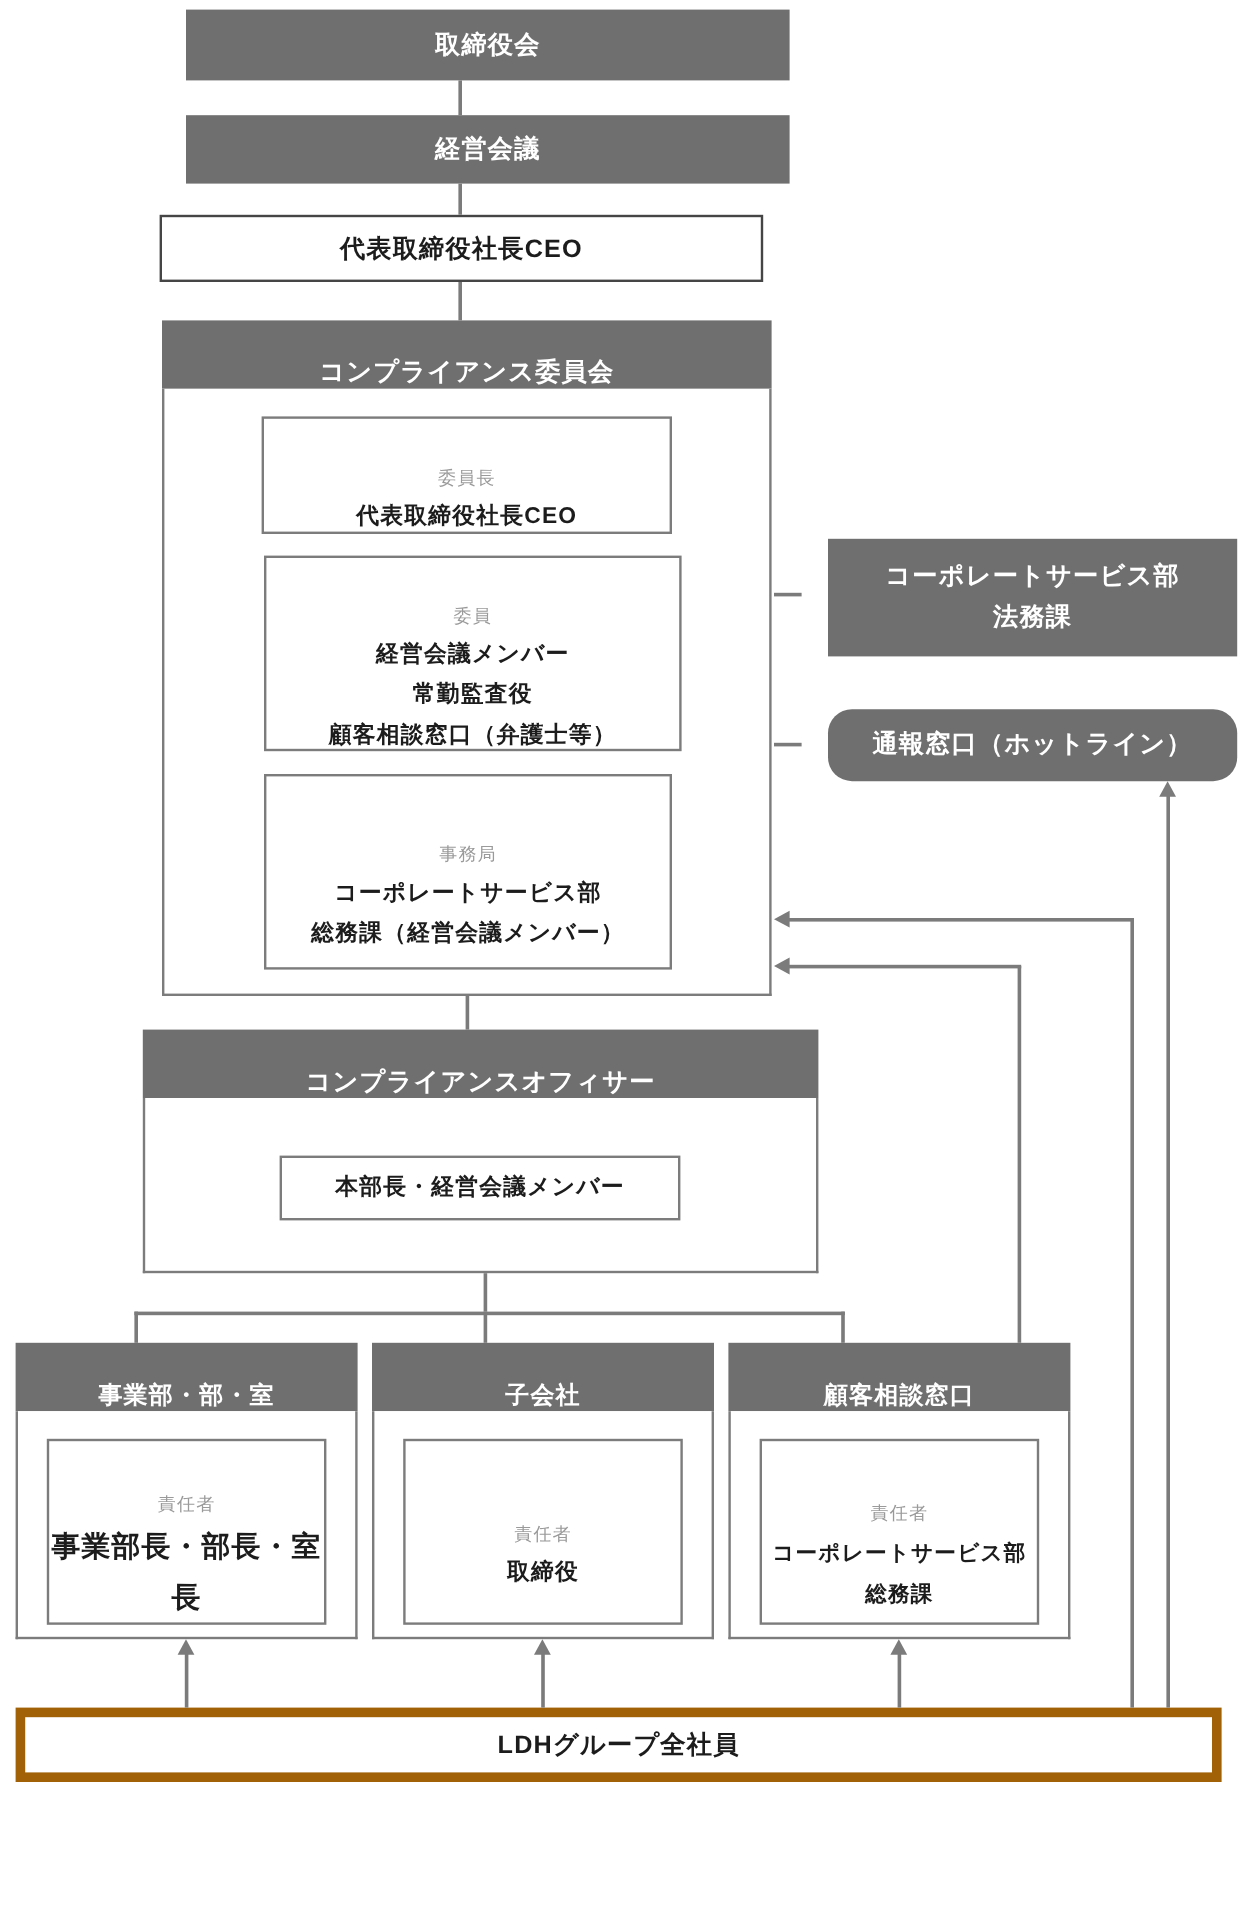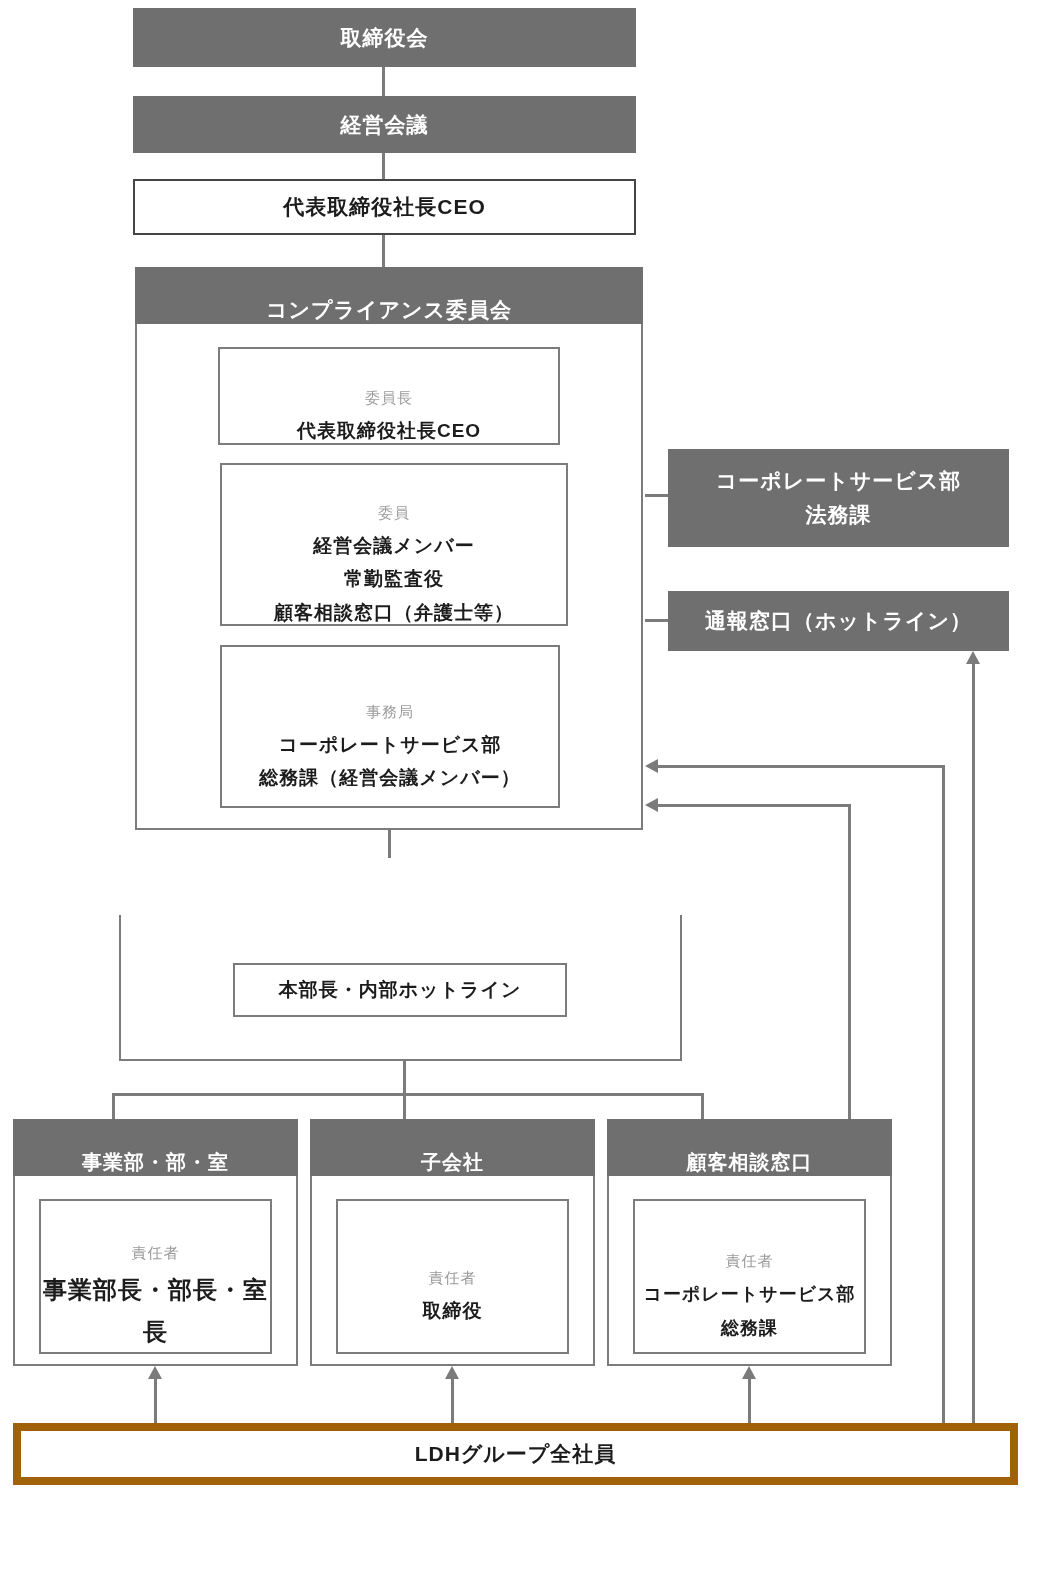--- a/index.html
+++ b/index.html
@@ -1,20 +1,20 @@
 <!DOCTYPE html>
 <html><head>
 <meta charset="utf-8">
 <style>
   html,body{margin:0;padding:0;background:#ffffff;}
   body{font-family:"Liberation Sans","DejaVu Sans",sans-serif;}
   .canvas{position:relative;width:1041px;height:1591px;background:#ffffff;overflow:hidden;}
 
   
-  .dark{position:absolute;background:#6f6f6f;color:#ffffff;display:flex;align-items:center;justify-content:center;text-align:center;font-size:21px;font-weight:600;letter-spacing:1px;line-height:1.5;}
+  .dark{position:absolute;background:#6f6f6f;color:#ffffff;display:flex;align-items:center;justify-content:center;text-align:center;font-size:21px;font-weight:600;letter-spacing:1px;line-height:1.5;margin-left:22px;}
 
   
   .wbox{position:absolute;background:#ffffff;border:2px solid #454545;display:flex;align-items:center;justify-content:center;text-align:center;font-size:21px;font-weight:600;color:#1c1c1c;box-sizing:border-box;letter-spacing:1px;}
 
   
   .panel{position:absolute;box-sizing:border-box;}
   .panel .phead{position:absolute;left:0;top:0;width:100%;height:57px;background:#6f6f6f;color:#fff;display:flex;align-items:flex-end;justify-content:center;font-size:21px;font-weight:600;letter-spacing:1px;}
   .panel .pbody{position:absolute;left:0;top:57px;width:100%;bottom:0;background:#fff;border:2px solid #7c7c7c;border-top:none;box-sizing:border-box;}
 
   
@@ -75,30 +75,33 @@
     </div>
   </div>
 
   <div class="line" style="left:645px;top:494px;width:23px;height:3px;"></div>
   <div class="dark" style="left:668px;top:449px;width:341px;height:98px;flex-direction:column;line-height:1.6;">
     <div>コーポレートサービス部</div>
     <div>法務課</div>
   </div>
 
   <div class="line" style="left:645px;top:619px;width:23px;height:3px;"></div>
-  <div class="dark" style="left:668px;top:591px;width:341px;height:60px;">
+  <div class="dark" style="left:668px;top:591px;width:341px;height:60px;border-radius:20px;">
     <span>通報窓口（ホットライン）</span>
   </div>
 
   <div class="line" style="left:388px;top:830px;width:3px;height:28px;"></div>
 
   <div class="panel" style="left:119px;top:858px;width:563px;height:203px;">
+    <div class="phead">
+      <span>コンプライアンスオフィサー</span>
+    </div>
     <div class="pbody"></div>
     <div class="inner" style="left:114px;top:105px;width:334px;height:54px;">
-      <div class="val">本部長・内部ホットライン</div>
+      <div class="val">本部長・経営会議メンバー</div>
     </div>
   </div>
 
   <div class="line" style="left:403px;top:1061px;width:3px;height:32px;"></div>
   <div class="line" style="left:112px;top:1093px;width:592px;height:3px;"></div>
   <div class="line" style="left:112px;top:1093px;width:3px;height:26px;"></div>
   <div class="line" style="left:403px;top:1093px;width:3px;height:26px;"></div>
   <div class="line" style="left:701px;top:1093px;width:3px;height:26px;"></div>
 
   <div class="panel" style="left:13px;top:1119px;width:285px;height:247px;">

